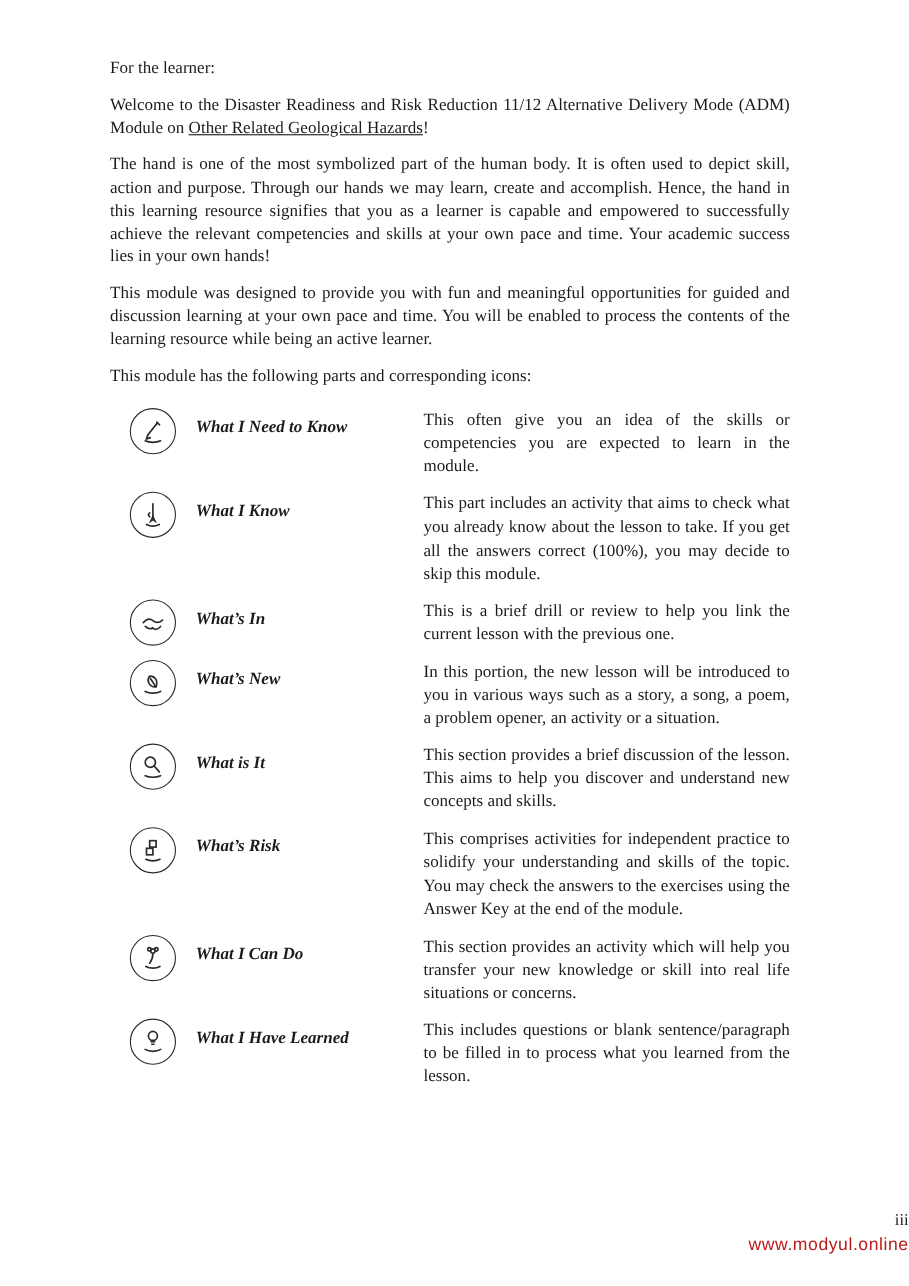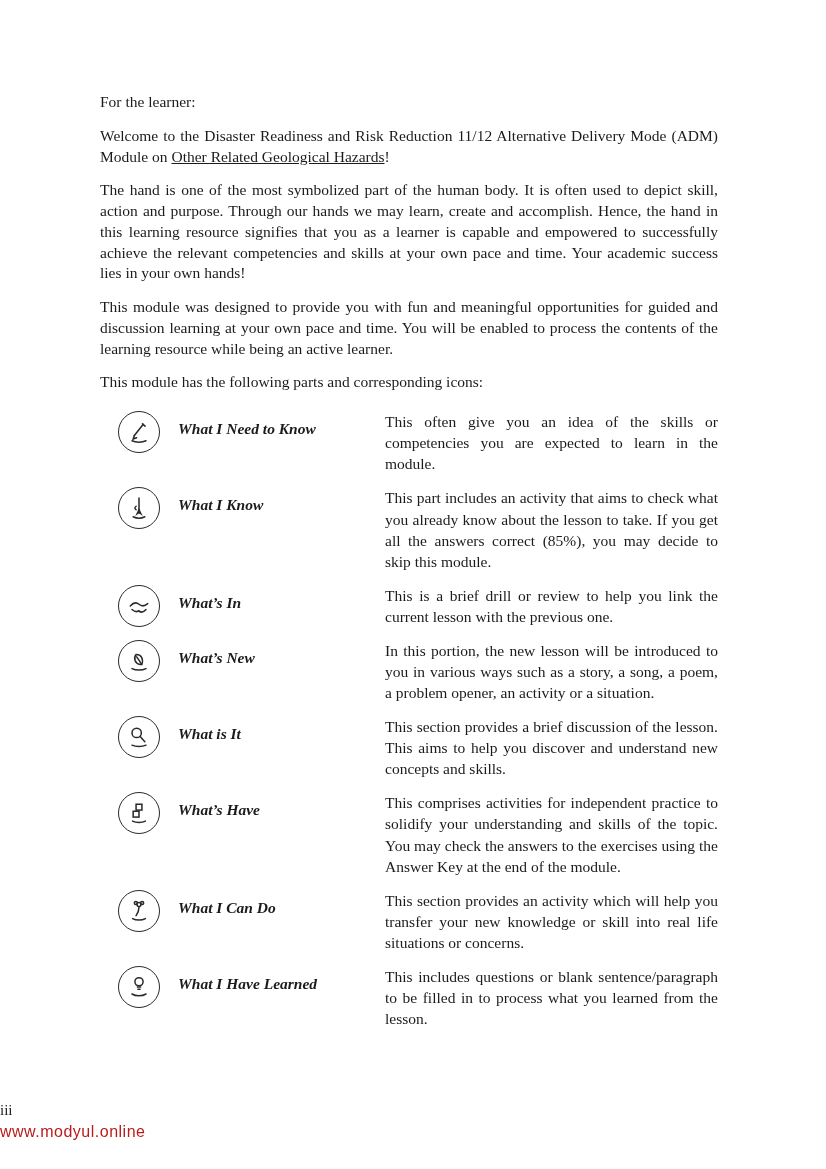--- a/index.html
+++ b/index.html
@@ -7,21 +7,21 @@
     width:826px;height:1169px;
     font-family:"Liberation Serif", serif;
     color:#1b1b1b;
     position:relative;
     box-sizing:border-box;
   }
   .page{
     position:relative;
     width:826px;height:1169px;
     box-sizing:border-box;
-    padding:92px 108px 0 100px;
+    padding:52px 108px 0 100px;
   }
   p.para{
     margin:0 0 13px 0;
     font-size:15.5px;
     line-height:1.34;
     text-align:justify;
   }
   .u{text-decoration:underline;margin-top:32px;}
   .rows{margin-top:18px;}
   .row{
@@ -45,23 +45,23 @@
     font-style:italic;
     padding-top:9px;
   }
   .desc{
     font-size:15.5px;
     line-height:1.36;
     text-align:justify;
   }
   .footer{
     position:absolute;
-    left:0;right:0;
+    left:12px;right:0;
     bottom:28px;
-    text-align:left;
+    text-align:right;
     margin-top:16px;
   }
   .pagenum{font-size:15px;color:#1b1b1b;margin-bottom:4px;}
   .watermark{font-size:16px;color:#b91c1c;letter-spacing:.5px;font-family:"Liberation Sans",sans-serif;}
 </style>
 </head>
 <body>
 
 <div class="page">
 
@@ -97,21 +97,21 @@
         <span class="circle">
           <svg viewBox="0 0 24 24" fill="none" stroke="#2a2a2a" stroke-width="1.3" stroke-linecap="round">
             <path d="M12 3.5 v10"></path>
               <path d="M12 13.5 l-1.6 3.4 1.6-1.1 1.6 1.1 z"></path>
             <path d="M9.5 10.5 q-2 1.5 0 3"></path>
             <path d="M7 19.5 c3 1.6 7 1.6 10 0"></path>
           </svg>
         </span>
       </div>
       <div class="label">What I Know</div>
-      <div class="desc">This part includes an activity that aims to check what you already know about the lesson to take. If you get all the answers correct (85%), you may decide to skip this module.</div>
+      <div class="desc">This part includes an activity that aims to check what you already know about the lesson to take. If you get all the answers correct (100%), you may decide to skip this module.</div>
     </div>
 
     <div class="row">
       <div class="icon-cell">
         <span class="circle">
           <svg viewBox="0 0 24 24" fill="none" stroke="#2a2a2a" stroke-width="1.3" stroke-linecap="round">
             <path d="M4.5 12 q4-4.5 7.5-1.5 q3.5 3 7.5-0.5"></path>
             <path d="M6 15 q3.5 3 6 1"></path>
             <path d="M12 16.5 q3 2 6-1.5"></path>
           </svg>
@@ -152,21 +152,21 @@
     <div class="row">
       <div class="icon-cell">
         <span class="circle">
           <svg viewBox="0 0 24 24" fill="none" stroke="#2a2a2a" stroke-width="1.3" stroke-linecap="round">
             <rect x="9.5" y="4.5" width="5" height="5"></rect>
             <rect x="7" y="10.5" width="5" height="5"></rect>
             <path d="M6.5 19 c3 1.6 8 1.6 11 0"></path>
           </svg>
         </span>
       </div>
-      <div class="label">What’s Have</div>
+      <div class="label">What’s Risk</div>
       <div class="desc">This comprises activities for independent practice to solidify your understanding and skills of the topic. You may check the answers to the exercises using the Answer Key at the end of the module.</div>
     </div>
 
     <div class="row">
       <div class="icon-cell">
         <span class="circle">
           <svg viewBox="0 0 24 24" fill="none" stroke="#2a2a2a" stroke-width="1.3" stroke-linecap="round">
             <circle cx="12" cy="6.5" r="1.7"></circle>
             <circle cx="9.3" cy="5.2" r="1.3"></circle>
             <circle cx="14.7" cy="5.2" r="1.3"></circle>

